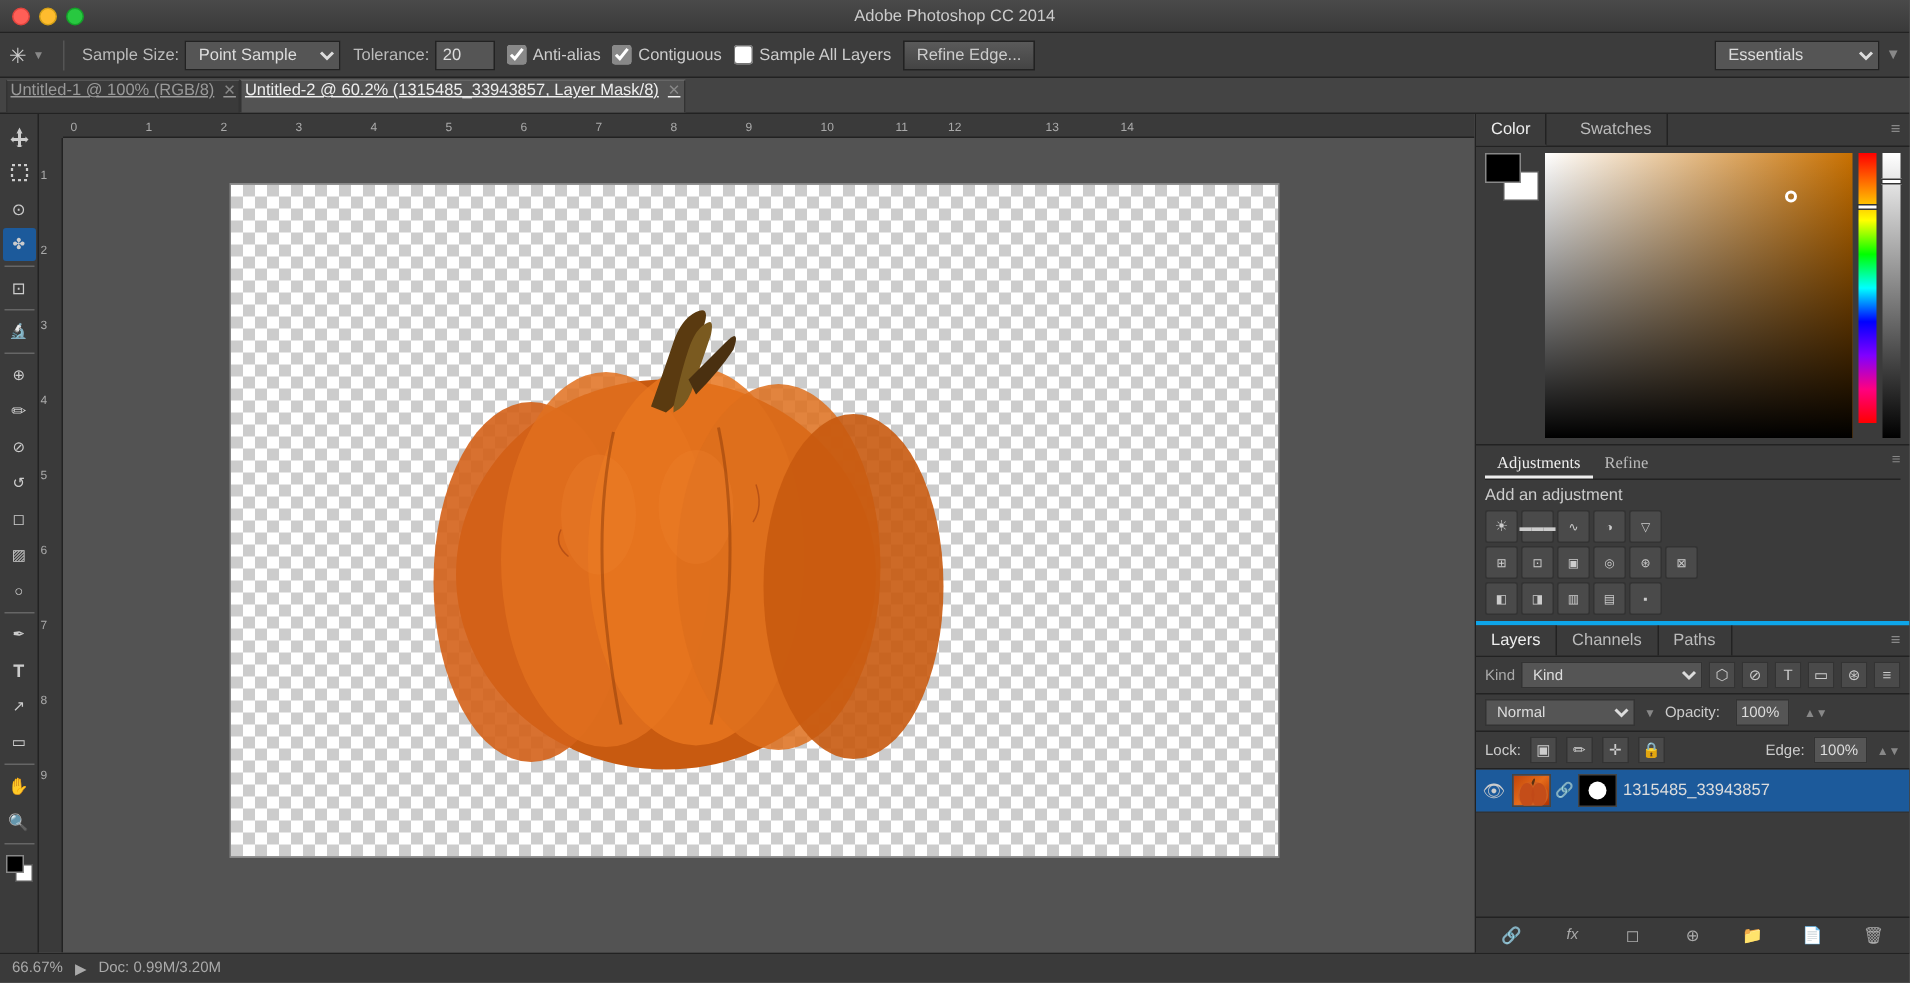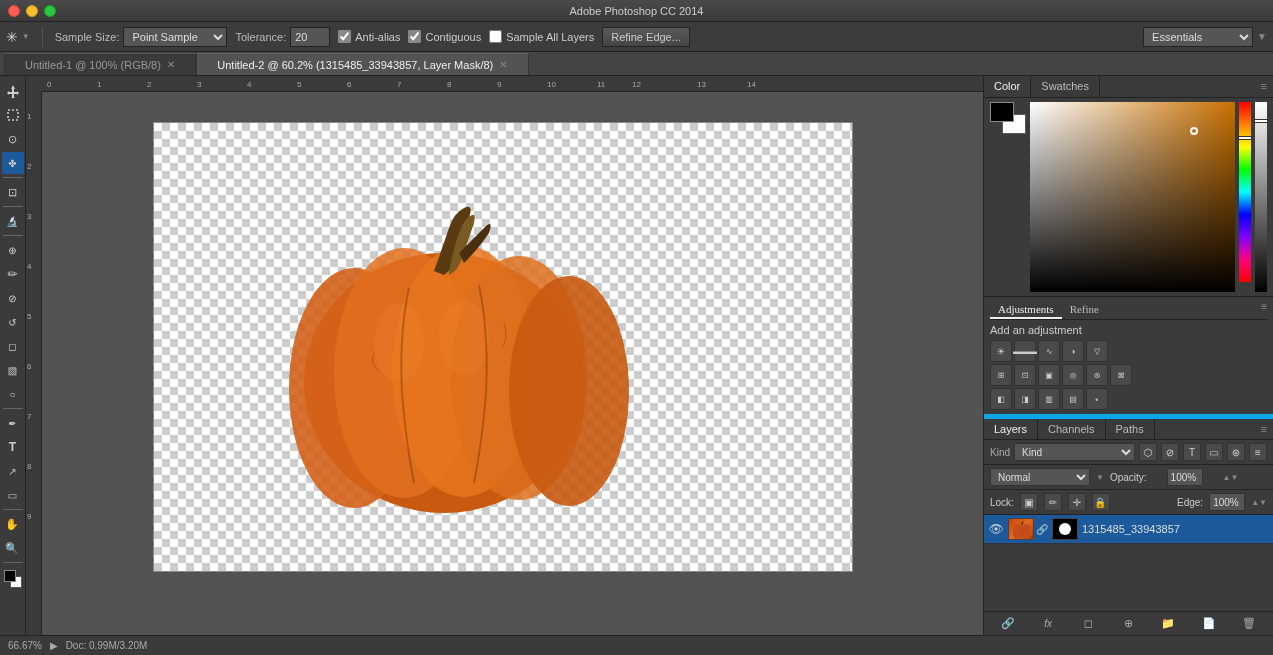--- a/index.html
+++ b/index.html
@@ -107,27 +107,27 @@
     #tabsbar {
       height: 24px;
       background: #444;
       border-bottom: 1px solid #222;
       display: flex;
       align-items: flex-end;
       padding-left: 4px;
     }
     .tab {
       height: 22px;
-      padding: 0 20px;
-      display: flex;
-      align-items: center;
+      padding: 0 2px;
+      display: flex;
       font-size: 11px;
       cursor: pointer;
       position: relative;
       white-space: nowrap;
+      text-decoration: underline;
     }
     .tab.active {
       background: #535353;
       color: #eee;
       border-top: 1px solid #666;
       border-left: 1px solid #333;
       border-right: 1px solid #333;
     }
     .tab.inactive {
       background: #3a3a3a;
@@ -242,20 +242,21 @@
       display: flex;
       flex-direction: column;
     }
 
     
     #color-swatches-tabs {
       display: flex;
       background: #3a3a3a;
       border-bottom: 1px solid #222;
       position: relative;
+      gap: 12px;
     }
     .panel-tab {
       padding: 4px 10px;
       font-size: 11px;
       cursor: pointer;
       color: #bbb;
       border-right: 1px solid #222;
     }
     .panel-tab.active {
       background: #3b3b3b;
@@ -371,21 +372,21 @@
       justify-content: center;
       cursor: pointer;
       font-size: 10px;
       color: #ccc;
       border-radius: 2px;
     }
 
     
     #layers-panel {
       flex: 1;
-      border-top: 5px solid #0ea5e9;
+      border-top: 3px solid #0ea5e9;
       display: flex;
       flex-direction: column;
     }
     #layers-tabs {
       display: flex;
       background: #3a3a3a;
       border-bottom: 1px solid #222;
     }
     .layer-tab {
       padding: 4px 10px;
@@ -436,21 +437,21 @@
       background: #555;
       border: 1px solid #333;
       color: #ddd;
       font-size: 10px;
       padding: 1px 3px;
       height: 18px;
     }
     .opacity-area {
       display: flex;
       align-items: center;
-      gap: 20px;
+      gap: 10px;
       font-size: 10px;
     }
     .opacity-val {
       background: #555;
       border: 1px solid #333;
       color: #ddd;
       width: 36px;
       padding: 1px 3px;
       height: 18px;
       font-size: 10px;

